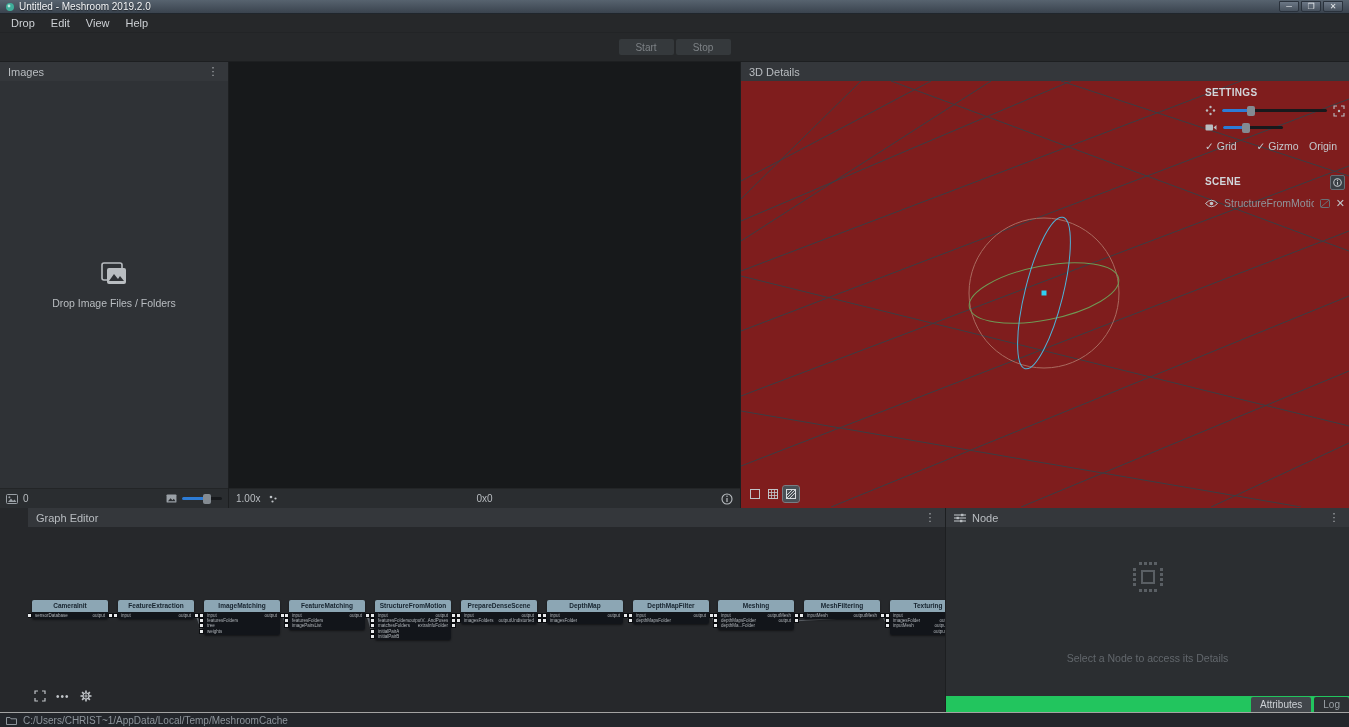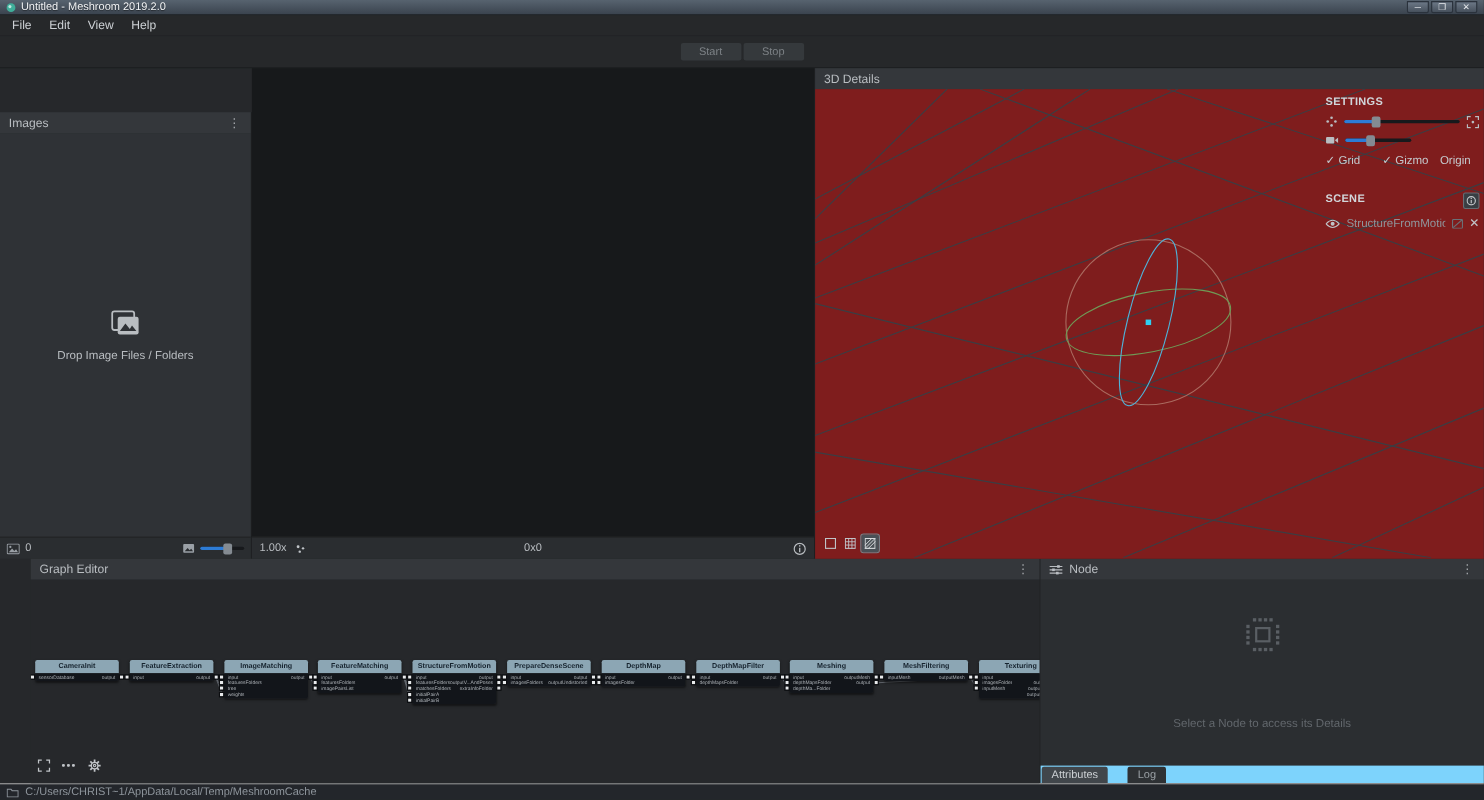--- a/index.html
+++ b/index.html
@@ -41,21 +41,21 @@
   }
   
   .main-row { display:flex; flex:0 0 446px; min-height:0; }
   .panel { display:flex; flex-direction:column; border-right:1px solid #1d1f21; min-width:0; }
   .panel-header {
     height:19px; background:#34373b; display:flex; align-items:center;
     padding:0 8px; font-size:11px; color:#b9bdc1; flex:0 0 auto;
   }
   .kebab { margin-left:auto; color:#a8acb0; font-size:11px; width:14px; text-align:center; }
   
-  .images-panel { flex:0 0 229px;margin-top:40px; }
+  .images-panel { flex:0 0 229px; }
   .images-body { flex:1; background:#2f3236; display:flex; flex-direction:column; align-items:center; justify-content:center; gap:8px; }
   .drop-hint { font-size:10.5px; color:#b9bdc1; }
   .images-footer {
     height:20px; background:#2a2d30; display:flex; align-items:center; padding:0 6px; gap:5px; flex:0 0 auto;
     border-top:1px solid #232527;
   }
   .images-count { font-size:10px; color:#b9bdc1; }
   .spacer { flex:1; }
   .slider { position:relative; height:10px; display:flex; align-items:center; }
   .slider .track { height:3px; width:100%; background:#17191c; border-radius:2px; }
@@ -106,21 +106,21 @@
   .pdot { position:absolute; width:3px; height:3px; top:1px; background:#e8eaec; outline:1px solid #0b0d10; }
   .pdot.l { left:-4px; } .pdot.r { right:-4px; }
   .graph-footer-icons { position:absolute; left:6px; bottom:8px; display:flex; align-items:center; gap:10px; }
   .gf-btn { color:#c0c4c8; display:flex; align-items:center; justify-content:center; height:16px; }
   .more-dots { font-size:10px; letter-spacing:1px; color:#c0c4c8; }
   
   .node-panel { flex:1; border-right:none; background:#2b2e31; }
   .node-hd-ico { margin-right:6px; }
   .node-body { flex:1; display:flex; flex-direction:column; align-items:center; justify-content:center; gap:10px; background:#2b2e31; }
   .node-empty-hint { font-size:10.5px; color:#62676c;margin-top:48px; }
-  .node-tabs { height:16px; display:flex; flex:0 0 auto; background:#7dd3fc; align-items:flex-end; gap:18px; padding-left:1px; }
+  .node-tabs { height:16px; display:flex; flex:0 0 auto; background:#22c55e; align-items:flex-end; gap:3px; padding-left:1px;justify-content:flex-end; }
   .tab { font-size:10px; padding:2px 9px; background:#2e3134; color:#9aa0a5; border-radius:2px 2px 0 0; }
   .tab.active { background:#41464b; color:#cdd1d5; }
   
   .statusbar {
     height:15px; background:#23262b; display:flex; align-items:center; gap:6px;
     padding:0 6px; font-size:10px; color:#8e959c; flex:0 0 auto; border-top:1px solid #a3a3a3;
   }
   .ic { display:inline-flex; }
 </style>
 </head>
@@ -133,21 +133,21 @@
     </svg>
   <span class="ttl">Untitled - Meshroom 2019.2.0</span>
   <div class="win-btns">
     <div class="win-btn">─</div>
     <div class="win-btn">❐</div>
     <div class="win-btn">✕</div>
   </div>
 </div>
 
 <div class="menubar" id="menubar">
-    <div class="menu-item">File</div>
+    <div class="menu-item">Drop</div>
     <div class="menu-item">Edit</div>
     <div class="menu-item">View</div>
     <div class="menu-item">Help</div>
   </div>
 
 <div class="toolbar">
   <button class="tb-btn">Start</button>
   <button class="tb-btn">Stop</button>
 </div>
 

